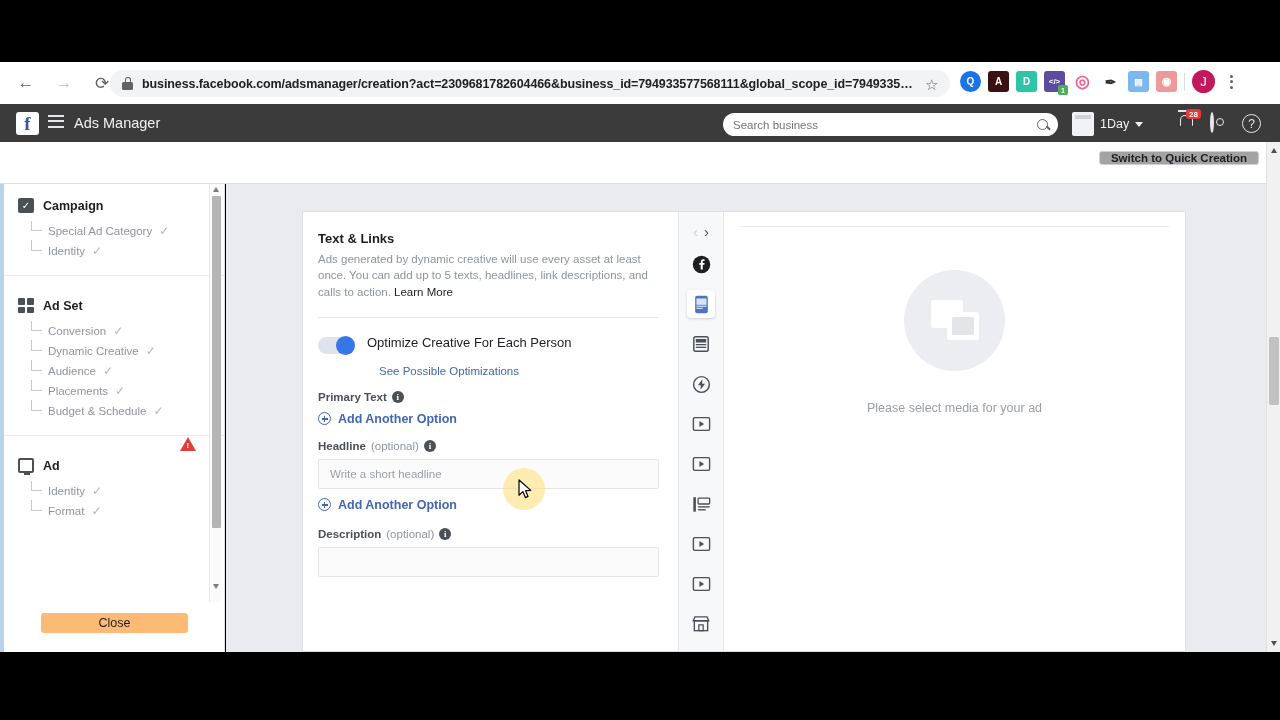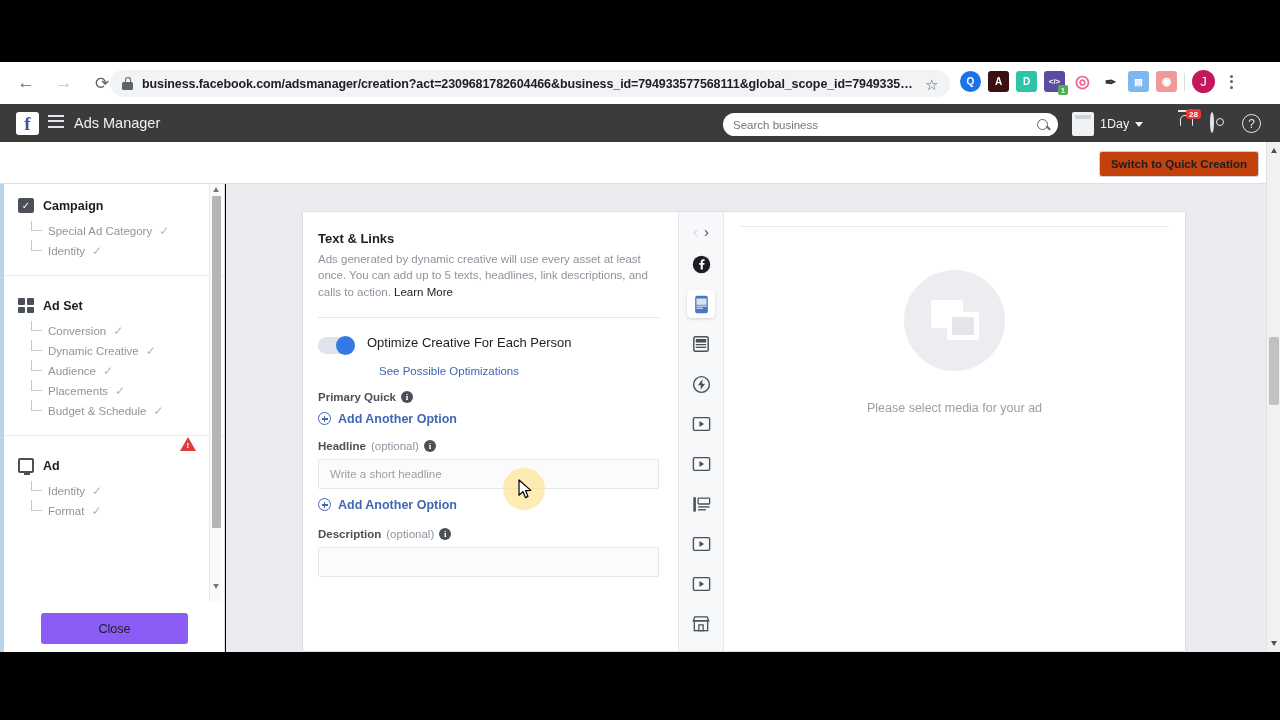--- a/index.html
+++ b/index.html
@@ -78,21 +78,21 @@
 
   
   .subbar { position:absolute; left:0; top:142px; width:1280px; height:42px; background:#fff;
             border-bottom:1px solid #dddfe2; }
   .acct-select { position:absolute; left:21px; top:151px; width:187px; height:24px; background:#f5f6f7;
                  border:1px solid #ccd0d5; border-radius:3px; display:flex; align-items:center;
                  padding:0 8px; justify-content:space-between; cursor:pointer; }
   .acct-select span { font-size:11.5px; color:#1c1e21; font-weight:bold; white-space:nowrap; }
   .caret-dk { width:0;height:0;border-left:4.5px solid transparent;border-right:4.5px solid transparent;
               border-top:5px solid #1c1e21; }
-  .quick-btn { position:absolute; right:21px; top:151px; height:26px; background:#c2410c;
+  .quick-btn { position:absolute; right:21px; top:151px; height:14px; background:#a3a3a3;
                border:1px solid #ccd0d5; border-radius:3px; display:flex; align-items:center;
                padding:0 11px; font-size:11.5px; font-weight:bold; color:#1c1e21; cursor:pointer; }
 
   
   .sidebar { position:absolute; left:4px; top:184px; width:221px; height:468px;
              background:#fff; border-right:1px solid #dddfe2; overflow:hidden; }
   .sb-left-accent { position:absolute; left:0; top:184px; width:4px; height:468px; background:#b9d3ea; }
   .sb-group { background:#fff; border-bottom:1px solid #e9ebee; padding:14px 0 14px 0; position:relative; }
   .sb-head { display:flex; align-items:center; gap:9px; padding:0 14px; }
   .sb-head-label { font-size:12.5px; font-weight:bold; color:#1c1e21; }
@@ -108,21 +108,21 @@
                  padding-left:17px; cursor:pointer; }
   .sb-sub-item::before { content:''; position:absolute; left:0; top:9px; width:11px; height:1px; background:#c5c8cc; }
   .sb-sub-item::after { content:''; position:absolute; left:0; top:-1px; width:1px; height:11px; background:#c5c8cc; }
   .sb-sub-item.first::after { top:0px; height:10px; }
   .sb-sub-label { font-size:11.5px; color:#90949c; }
   .chk { color:#b3b8bd; font-size:12px; line-height:1; }
   .warn-tri { position:absolute; right:28px; top:1px; width:0; height:0;
               border-left:8px solid transparent; border-right:8px solid transparent;
               border-bottom:14px solid #e03c3c; }
   .warn-tri::after { content:'!'; position:absolute; left:-1.6px; top:4px; color:#fff; font-size:8px; font-weight:bold; }
-  .close-btn { position:absolute; left:41px; top:613px; width:147px; height:31px; background:#8b5cf6;
+  .close-btn { position:absolute; left:41px; top:613px; width:147px; height:20px; background:#fdba74;
                border-radius:3px; display:flex; align-items:center; justify-content:center;
                font-size:12.5px; color:#1c1e21; cursor:pointer; z-index:5; }
   .sb-scroll { position:absolute; left:209px; top:184px; width:12px; height:418px; background:#fafafa;
                border-left:1px solid #e8e8e8; }
   .sb-scroll .thumb { position:absolute; left:2px; top:12px; width:9px; height:332px; background:#b5b5b5; border-radius:1px;}
   .sb-arr { position:absolute; left:3px; width:0;height:0;border-left:3.5px solid transparent;
             border-right:3.5px solid transparent; }
   .sb-arr.up { top:3px; border-bottom:5px solid #7a7a7a; }
   .sb-arr.dn { top:400px; border-top:5px solid #7a7a7a; }
 
@@ -367,21 +367,21 @@
         <div class="toggle-row">
           <span class="toggle">
             <span class="knob"></span>
           </span>
           <span class="toggle-label">Optimize Creative For Each Person</span>
         </div>
         <a class="link-blue">See Possible Optimizations</a>
 
         <div class="field-block">
           <div class="field-label">
-            <span>Primary Quick</span>
+            <span>Primary Text</span>
             <span class="info-ico">i</span>
           </div>
           <div class="add-option">
             <span class="plus-ico"></span>
             <span>Add Another Option</span>
           </div>
         </div>
 
         <div class="field-block">
           <div class="field-label">

